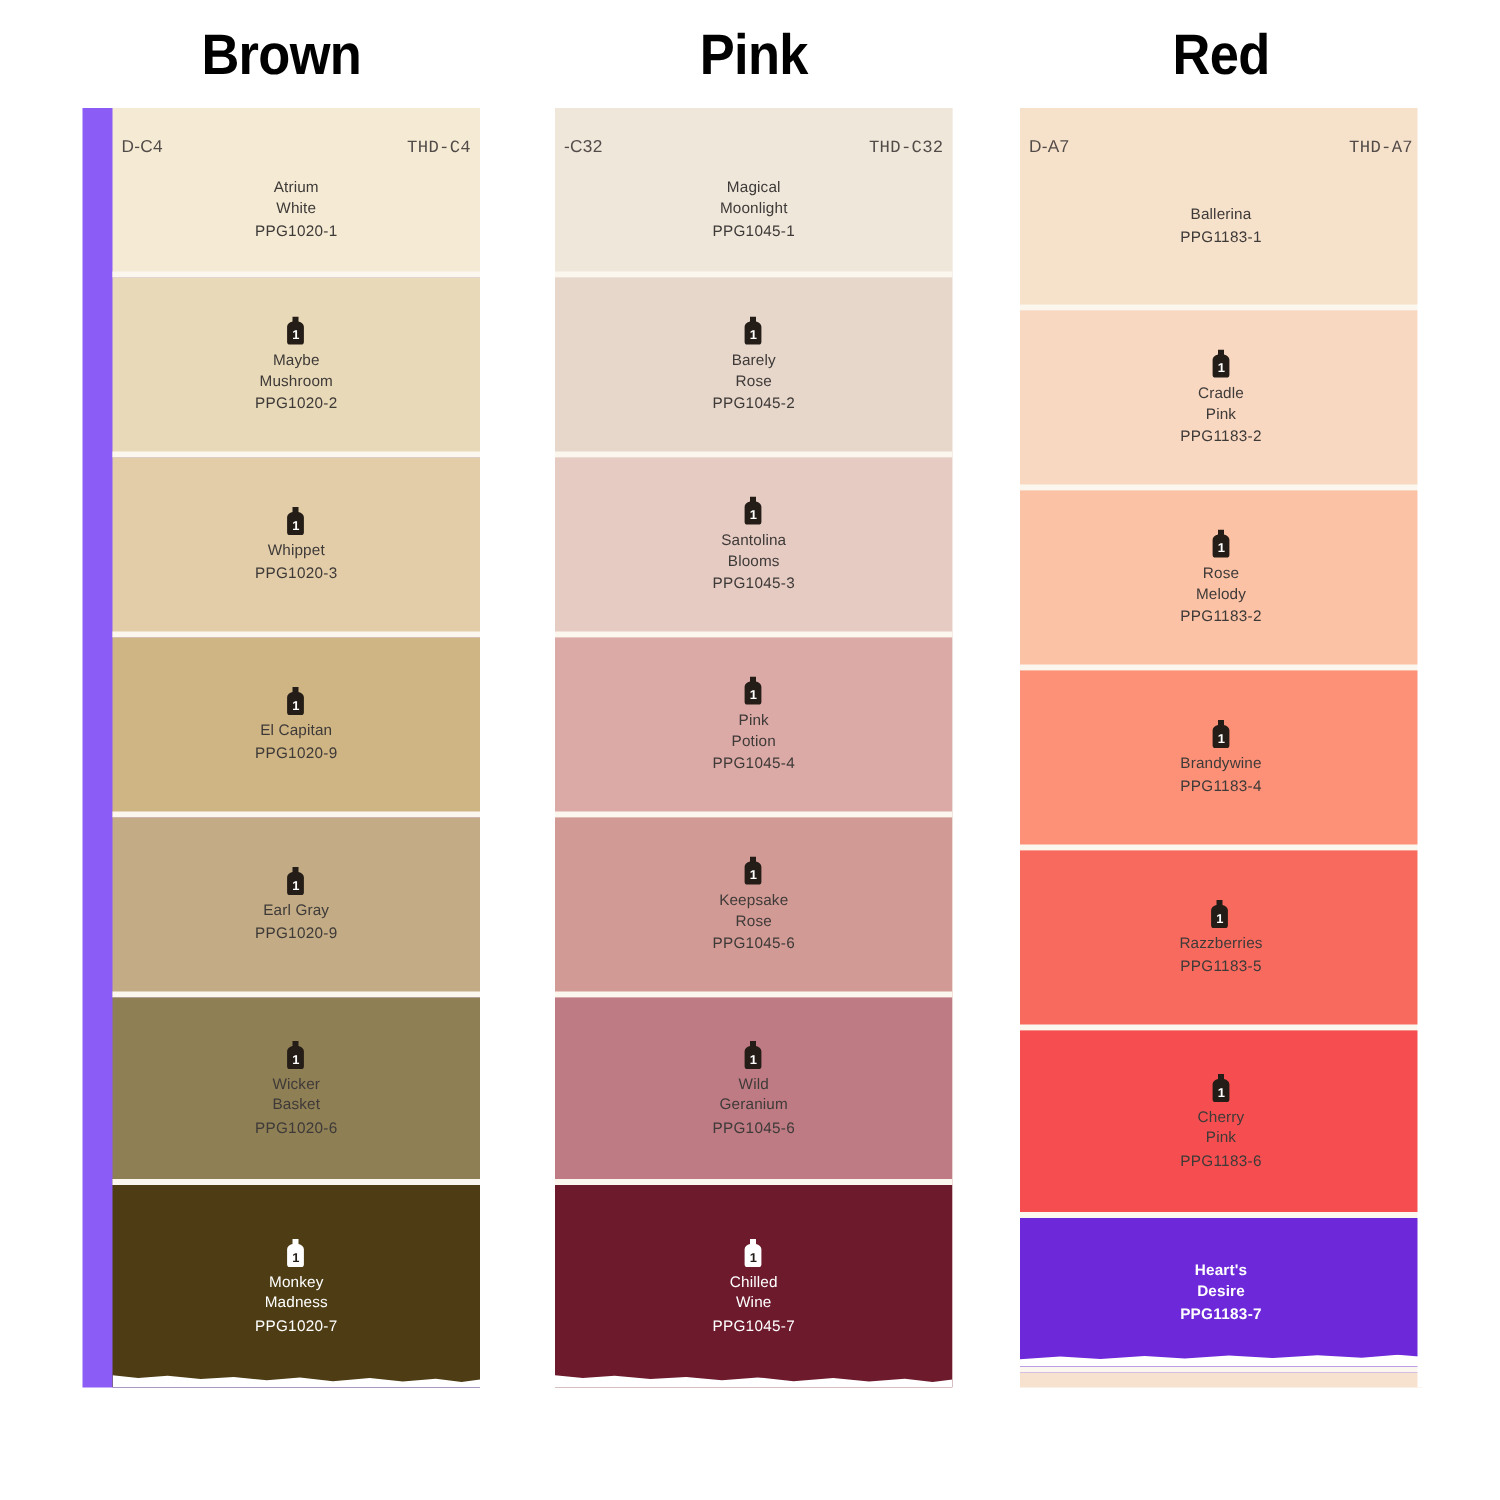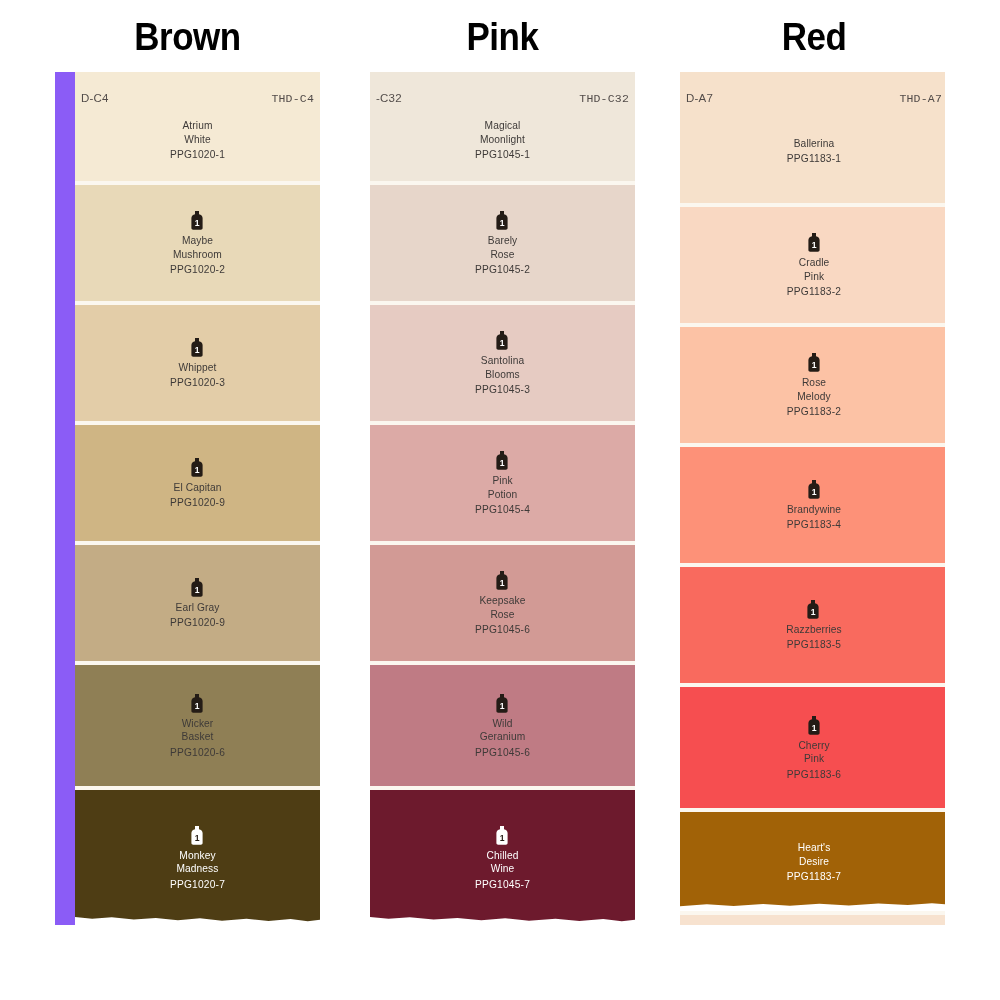--- a/index.html
+++ b/index.html
@@ -330,21 +330,21 @@
           <div class="sw-body">
             <span class="chip-icon"><svg width="15" height="19" viewBox="0 0 15 19" xmlns="http://www.w3.org/2000/svg">
                 <path d="M6 0h3v3.3c2.1.5 3.6 1.9 3.6 3.6V17c0 1.1-.7 1.7-1.8 1.7H3.2C2.1 18.7 1.4 18.1 1.4 17V6.9c0-1.7 1.5-3.1 3.6-3.6V0z" fill="#241c16"></path>
                 <text x="7.2" y="15.2" font-family="Liberation Sans, sans-serif" font-size="8.6" font-weight="bold" text-anchor="middle" fill="#ffffff">1</text>
               </svg></span>
             <div class="sw-label">Cherry</div>
             <div class="sw-label">Pink</div>
             <div class="sw-code">PPG1183-6</div>
           </div>
         </div>
-        <div class="swatch lighttext" style="background: #a16207; height: 103px;">
+        <div class="swatch lighttext" style="background: #6d28d9; height: 103px; font-weight: bold;">
           <div class="sw-body">
             <div class="sw-label">Heart's</div>
             <div class="sw-label">Desire</div>
             <div class="sw-code">PPG1183-7</div>
           </div>
           <div class="torn torn-red"></div>
         </div>
         <div class="clip-right"></div>
       </div>
     </div>

